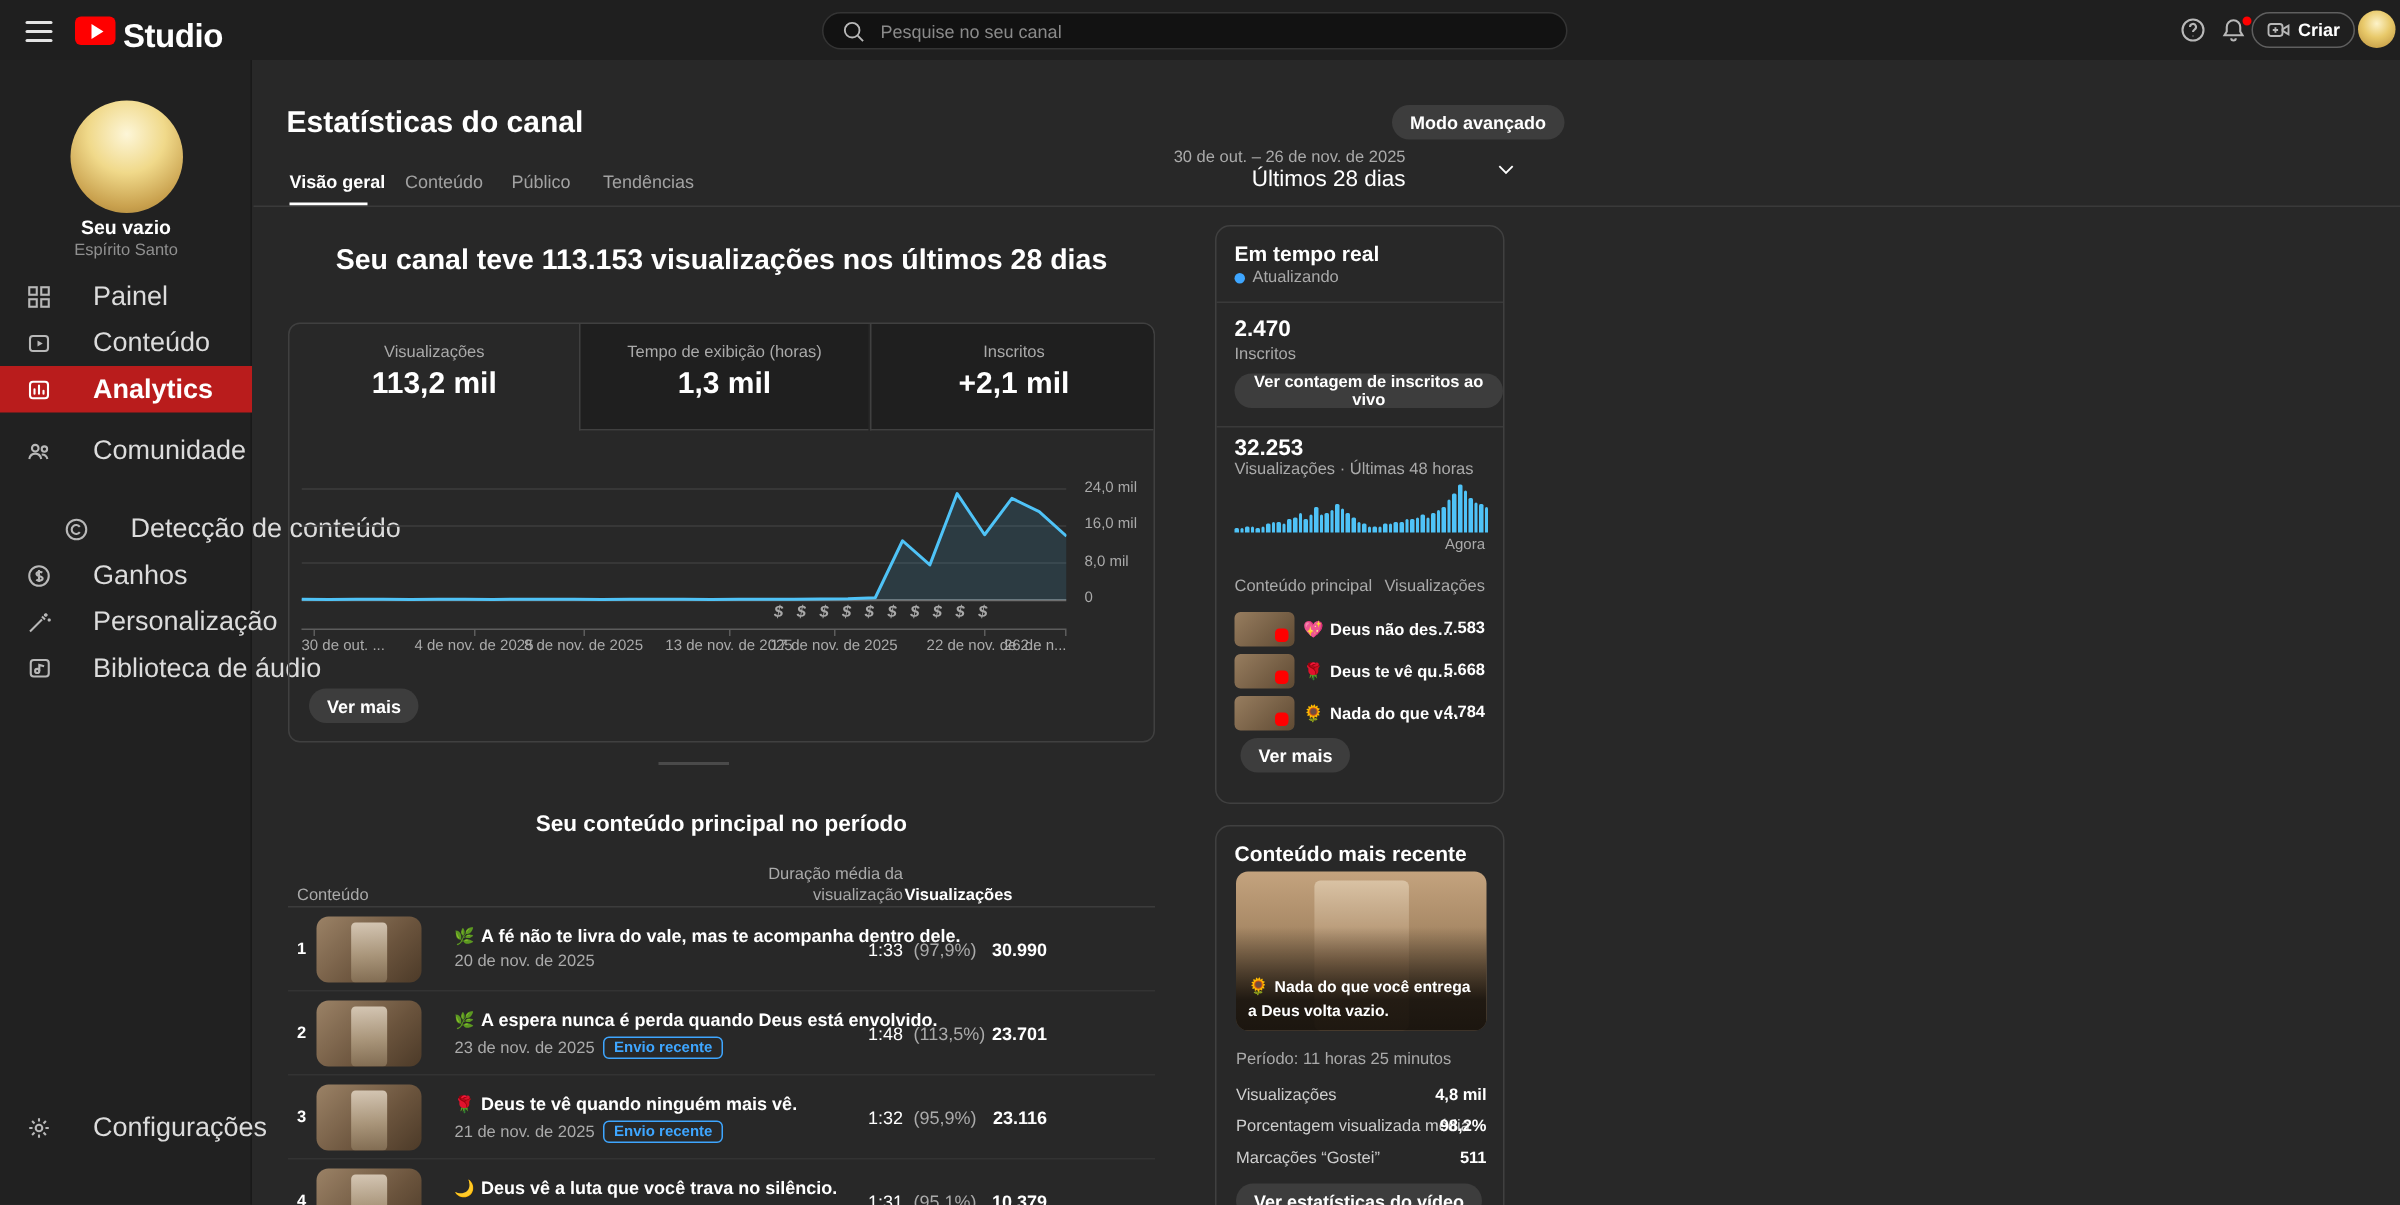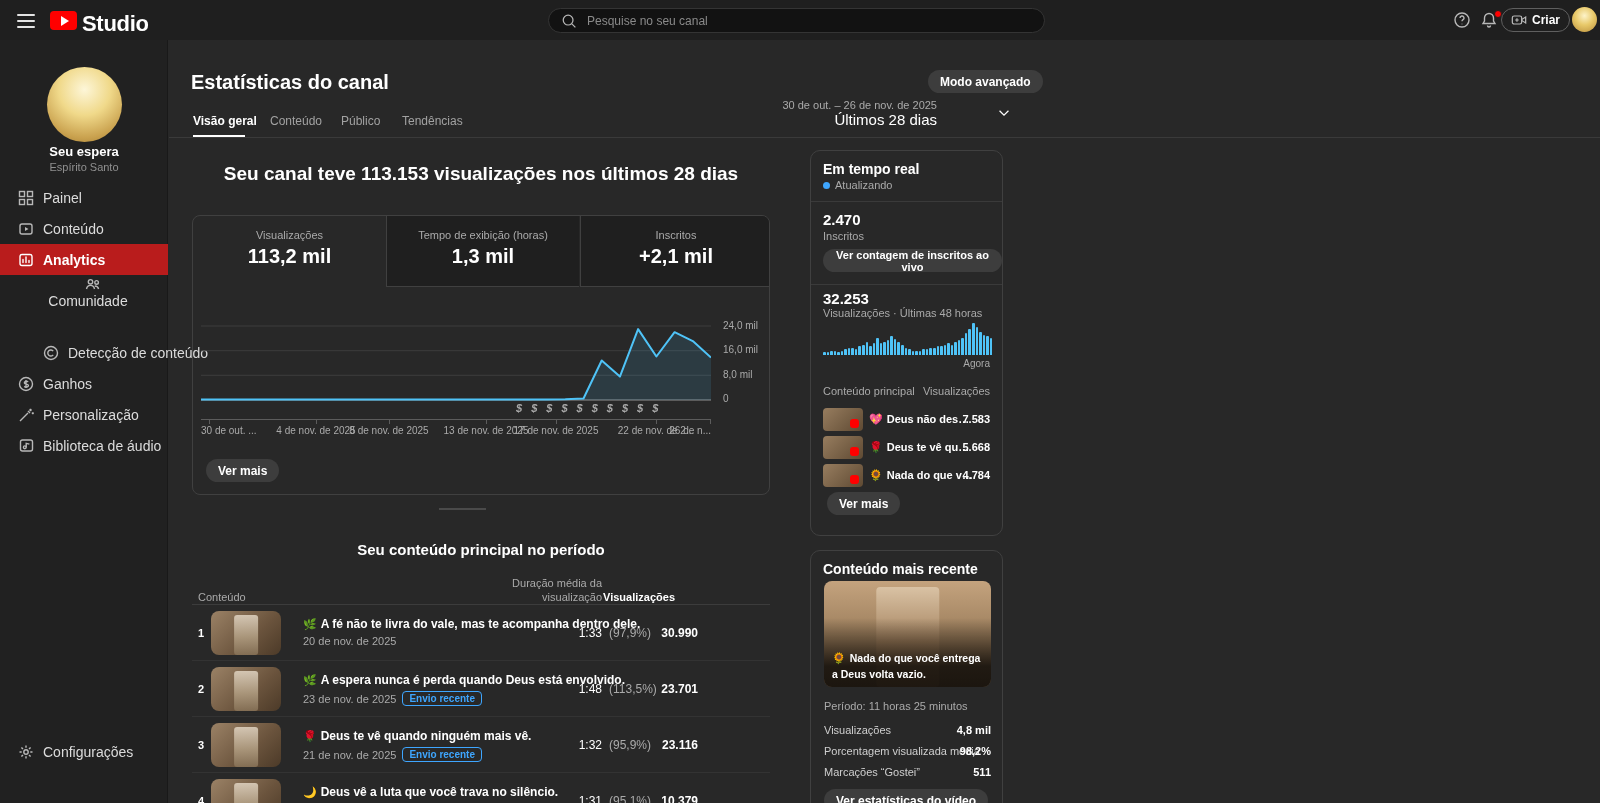--- a/index.html
+++ b/index.html
@@ -24,21 +24,21 @@
   #bell-dot { position:absolute; left:1494px; top:10px; width:8px; height:8px; border-radius:50%; background:#f00; border:1px solid #1f1f1f;}
   
   #sidebar { position:absolute; left:0; top:40px; width:168px; height:763px; background:#212121; border-right:1px solid #191919; }
   .avatar-l { position:absolute; left:47px; top:27px; width:75px; height:75px; border-radius:50%;
     background:radial-gradient(circle at 50% 30%, #fdf6d8 0%, #f0d98a 40%, #c9a14e 75%, #9c7730 100%); }
   #ch-name { position:absolute; top:104px; width:168px; text-align:center; font-size:13px; font-weight:bold; }
   #ch-sub { position:absolute; top:121px; width:168px; text-align:center; font-size:11px; color:#909090; }
   .nav-item { position:absolute; left:0; width:168px; height:31px; display:flex; align-items:center; cursor:pointer; }
   .nav-item.sel { background:#b91c1c; }
   .nav-item .ic { width:18px; height:18px; margin-left:17px; flex:none; }
-  .nav-item .lbl { margin-left:8px; font-size:14px; color:#dcdcdc; white-space:nowrap; }
+  .nav-item .lbl { margin-left:27px; font-size:18px; color:#dcdcdc; white-space:nowrap; }
   .nav-item.sel .lbl { color:#fff; font-weight:bold; }
   svg.oicon { stroke:#b8b8b8; fill:none; stroke-width:1.4; }
   .nav-item.sel svg.oicon { stroke:#fff; }
   
   #main { position:absolute; left:169px; top:53px; width:1224px; height:763px; }
   #page-title { position:absolute; left:22px; top:18px; font-size:20px; font-weight:bold; }
   .pill { background:#3d3d3d; border:none; border-radius:13px; color:#fff; font-weight:bold; font-size:12px;
     font-family:inherit; display:inline-flex; align-items:center; justify-content:center; padding:0 12px; height:23px; cursor:pointer; }
   #adv-btn { position:absolute; left:759px; top:17px; }
   #date-range { position:absolute; right:456px; top:46px; font-size:11px; color:#aaa; text-align:right; }
@@ -148,21 +148,21 @@
         <path d="M12 8.5l4.5-2.8v6.6L12 9.5z"></path>
         <path d="M6.7 7v4M4.7 9h4"></path>
       </svg>
     <span>Criar</span>
   </div>
   <div class="abs avatar-s" style="left:1572px; top:7px;"></div>
 </div>
 
 <div id="sidebar">
   <div class="avatar-l"></div>
-  <div id="ch-name">Seu espera</div>
+  <div id="ch-name">Seu vazio</div>
   <div id="ch-sub">Espírito Santo</div>
 
   <div class="nav-item" style="top:142px;">
     <svg class="ic oicon" viewBox="0 0 18 18">
         <rect x="2.5" y="2.5" width="5" height="5"></rect>
         <rect x="10.5" y="2.5" width="5" height="5"></rect>
         <rect x="2.5" y="10.5" width="5" height="5"></rect>
         <rect x="10.5" y="10.5" width="5" height="5"></rect>
       </svg>
     <span class="lbl">Painel</span>
@@ -174,21 +174,21 @@
       </svg>
     <span class="lbl">Conteúdo</span>
   </div>
   <div class="nav-item sel" style="top:204px;">
     <svg class="ic oicon" viewBox="0 0 18 18">
         <rect x="3" y="3.5" width="12" height="11" rx="2"></rect>
         <path d="M6 11.5v-3M9 11.5v-5.5M12 11.5v-2" stroke-linecap="round"></path>
       </svg>
     <span class="lbl">Analytics</span>
   </div>
-  <div class="nav-item" style="top:235px;flex-direction:column;">
+  <div class="nav-item" style="top:245px;">
     <svg class="ic oicon" viewBox="0 0 18 18">
         <circle cx="6.5" cy="6.8" r="2.2"></circle>
         <circle cx="12.6" cy="7.4" r="1.8"></circle>
         <path d="M2.5 14c.5-2.5 2-3.6 4-3.6s3.5 1.1 4 3.6M10.8 11c1.8 0 3.3.9 3.8 3"></path>
       </svg>
     <span class="lbl">Comunidade</span>
   </div>
   <div class="nav-item" style="top:297px;padding-left:25px;">
     <svg class="ic oicon" viewBox="0 0 18 18">
         <circle cx="9" cy="9" r="6.5"></circle>

